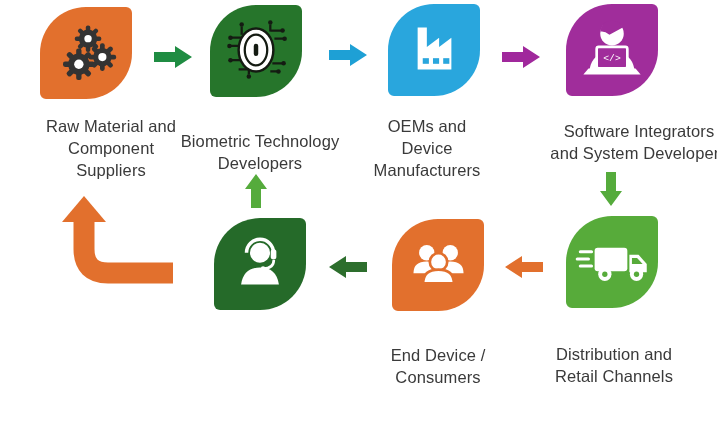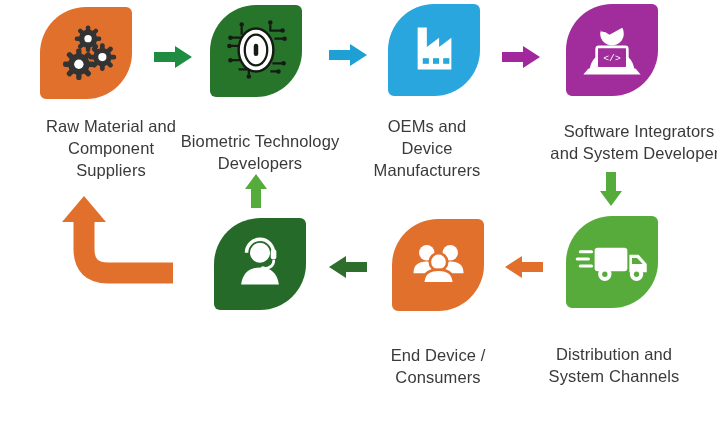--- a/index.html
+++ b/index.html
@@ -170,21 +170,21 @@
 Component
 Suppliers</div>
   <div class="label" id="label-bio">Biometric Technology
 Developers</div>
   <div class="label" id="label-oem">OEMs and
 Device
 Manufacturers</div>
   <div class="label" id="label-sw">Software Integrators
 and System Developers</div>
   <div class="label" id="label-dist">Distribution and
-System Channels</div>
+Retail Channels</div>
   <div class="label" id="label-end">End Device /
 Consumers</div>
 
   <div class="arrow" id="arrow-1">
     <svg viewBox="0 0 38 22">
         <polygon points="0,6 21,6 21,0 38,11 21,22 21,16 0,16" fill="#1F8C42"></polygon>
       </svg>
   </div>
   <div class="arrow" id="arrow-2">
     <svg viewBox="0 0 38 22">

